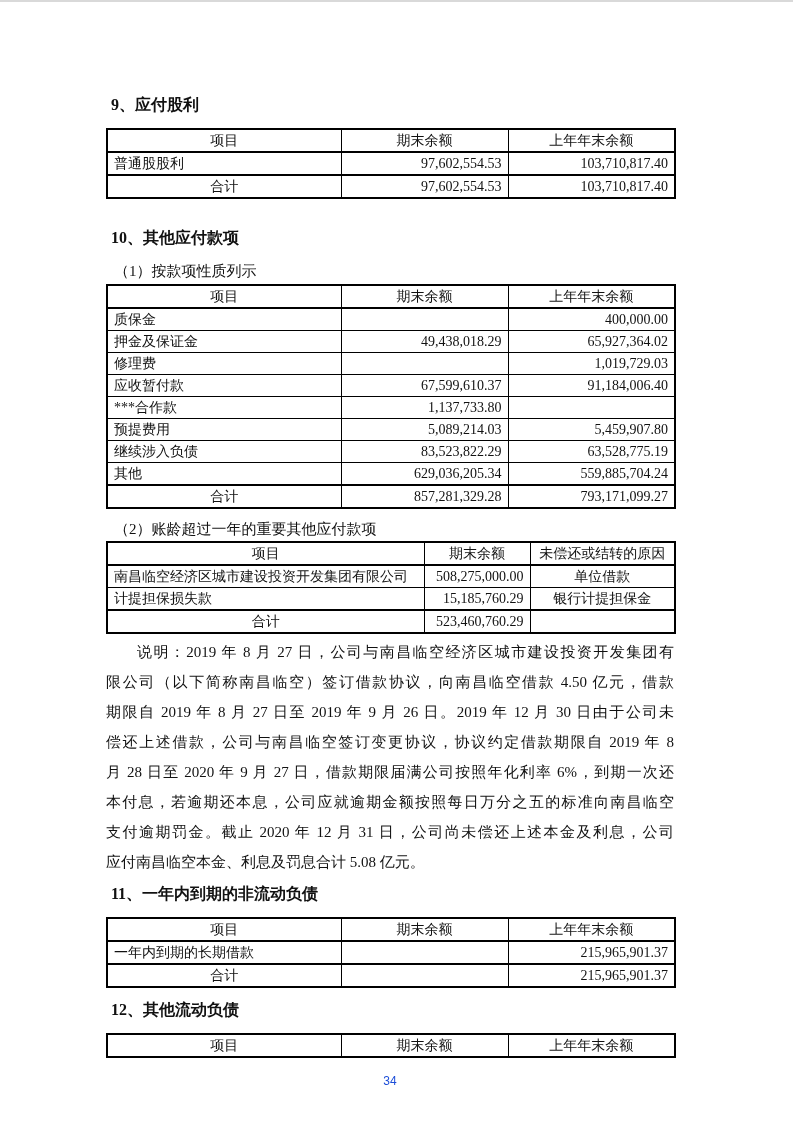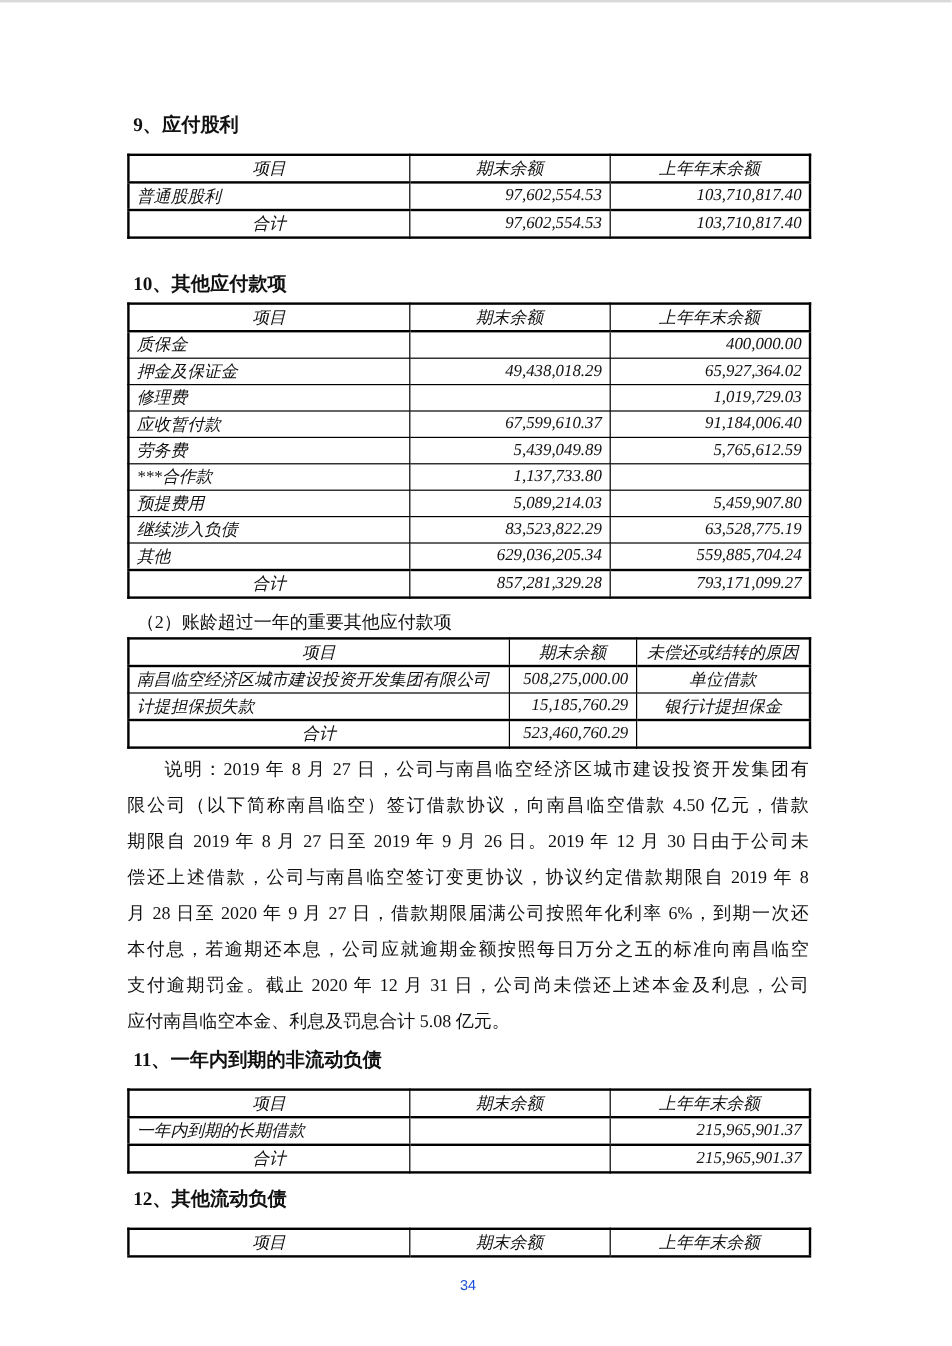--- a/index.html
+++ b/index.html
@@ -45,21 +45,20 @@
     padding-left: 8px;
   }
   .sub-title.s1 { margin-top: 12px; }
   .sub-title.s2 { margin-top: 10px; }
   table.doc-table {
     border-collapse: collapse;
     table-layout: fixed;
     width: 568px;
     font-size: 14px;
     border: 2px solid #000;
-    font-style: italic;
   }
   table.doc-table.m1 { margin-top: 12px; }
   table.doc-table.m2 { margin-top: 3px; }
   table.doc-table.m3 { margin-top: 2px; }
   .doc-table th, .doc-table td {
     border: 1px solid #000;
     height: 19px;
     padding: 1px 6px;
     font-weight: normal;
     overflow: hidden;
@@ -123,20 +122,21 @@
       </tr>
       <tr class="row-total">
         <td class="c-center">合计</td>
         <td class="c-num">97,602,554.53</td>
         <td class="c-num">103,710,817.40</td>
       </tr>
     </tbody>
   </table>
 
   <h2 class="sec-title t10">10、其他应付款项</h2>
+  <div class="sub-title s1">（1）按款项性质列示</div>
 
   <table class="doc-table m2">
     <colgroup>
         <col style="width:234px">
         <col style="width:167px">
         <col style="width:167px">
       </colgroup>
     <thead>
       <tr>
         <th>项目</th>
@@ -157,25 +157,20 @@
       </tr>
       <tr>
         <td class="c-item">修理费</td>
         <td class="c-num"></td>
         <td class="c-num">1,019,729.03</td>
       </tr>
       <tr>
         <td class="c-item">应收暂付款</td>
         <td class="c-num">67,599,610.37</td>
         <td class="c-num">91,184,006.40</td>
-      </tr>
-      <tr>
-        <td class="c-item">劳务费</td>
-        <td class="c-num">5,439,049.89</td>
-        <td class="c-num">5,765,612.59</td>
       </tr>
       <tr>
         <td class="c-item">***合作款</td>
         <td class="c-num">1,137,733.80</td>
         <td class="c-num"></td>
       </tr>
       <tr>
         <td class="c-item">预提费用</td>
         <td class="c-num">5,089,214.03</td>
         <td class="c-num">5,459,907.80</td>

